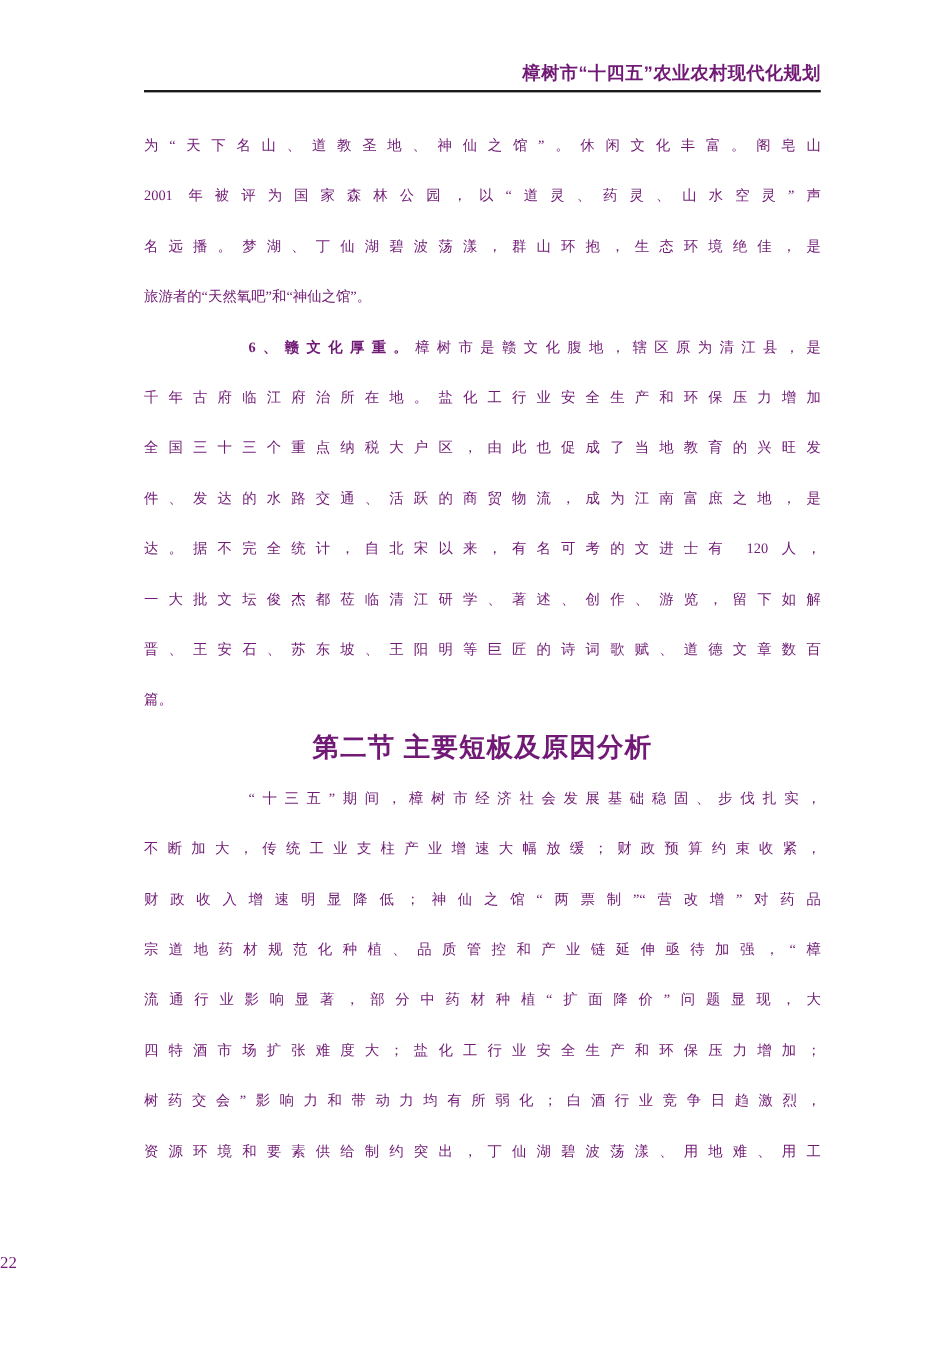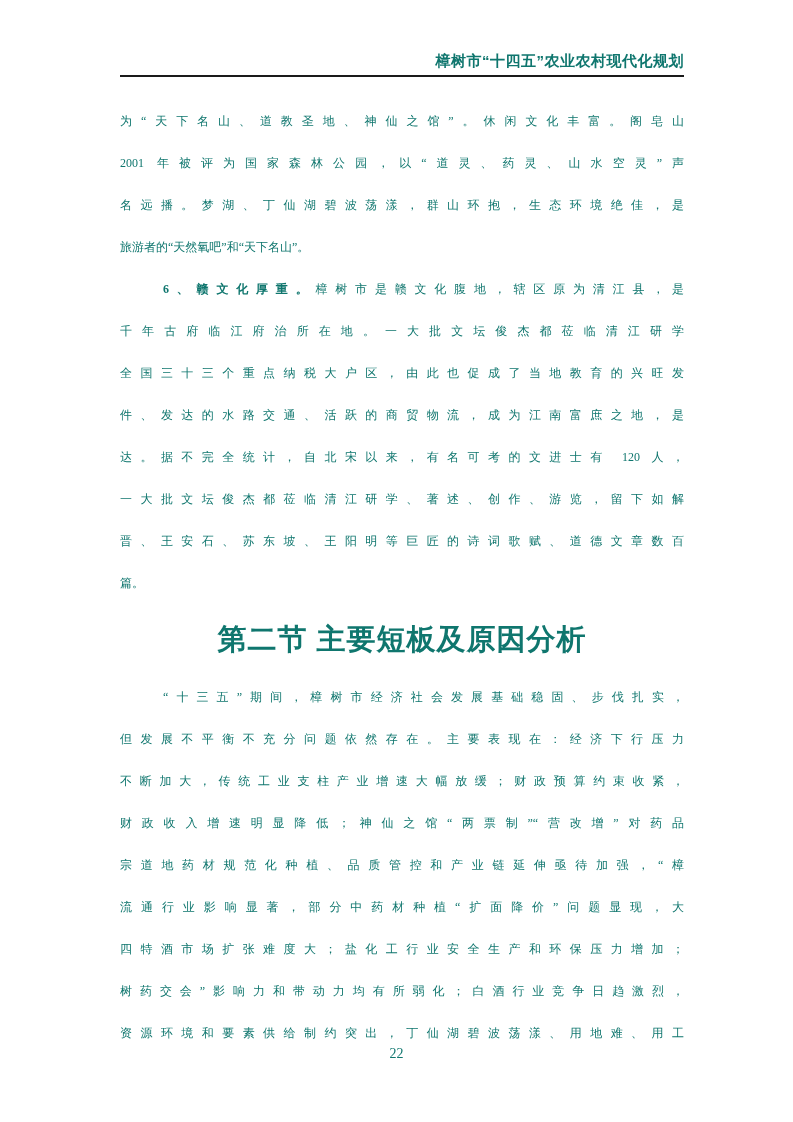--- a/index.html
+++ b/index.html
@@ -5,21 +5,21 @@
   html, body {
     margin: 0;
     padding: 0;
     background: #ffffff;
   }
   .page {
     position: relative;
     width: 793px;
     height: 1122px;
     background: #ffffff;
-    color: #0f766e;
+    color: #701a75;
     font-family: "Liberation Serif", "DejaVu Serif", serif;
     overflow: hidden;
     text-decoration: underline;
   }
   .header-title {
     position: absolute;
     top: 52px;
     left: 120px;
     width: 564px;
     text-align: right;
@@ -49,72 +49,72 @@
     font-size: 12px;
     text-align: justify;
     text-align-last: justify;
   }
   .line.short {
     text-align: left;
     text-align-last: left;
   }
   .indent {
     text-indent: 43px;
+    margin-left: 44px;
   }
   .bold {
     font-weight: bold;
   }
   .heading {
     height: 40px;
     line-height: 38px;
-    margin: 16px;
-    font-size: 29px;
+    margin: 0;
+    font-size: 22px;
     font-weight: bold;
     text-align: center;
     font-family: "Liberation Sans", "DejaVu Sans", sans-serif;
     letter-spacing: 1px;
   }
   .footer {
     position: absolute;
     top: 1046px;
     left: 0;
     width: 793px;
-    text-align: center;
+    text-align: left;
     font-size: 14px;
     font-family: "Liberation Serif", "DejaVu Serif", serif;
   }
 </style>
 </head>
 <body>
 
 <div class="page">
 
   <div class="header-title">樟树市“十四五”农业农村现代化规划</div>
   <div class="header-rule"></div>
 
   <div class="content">
 
     <div class="line">为“天下名山、道教圣地、神仙之馆”。休闲文化丰富。阁皂山</div>
     <div class="line">2001 年被评为国家森林公园，以“道灵、药灵、山水空灵”声</div>
     <div class="line">名远播。梦湖、丁仙湖碧波荡漾，群山环抱，生态环境绝佳，是</div>
-    <div class="line short">旅游者的“天然氧吧”和“天下名山”。</div>
+    <div class="line short">旅游者的“天然氧吧”和“神仙之馆”。</div>
 
     <div class="line indent"><span class="bold">6、赣文化厚重。</span><span>樟树市是赣文化腹地，辖区原为清江县，是</span></div>
-    <div class="line">千年古府临江府治所在地。一大批文坛俊杰都莅临清江研学</div>
+    <div class="line">千年古府临江府治所在地。盐化工行业安全生产和环保压力增加</div>
     <div class="line">全国三十三个重点纳税大户区，由此也促成了当地教育的兴旺发</div>
     <div class="line">件、发达的水路交通、活跃的商贸物流，成为江南富庶之地，是</div>
     <div class="line">达。据不完全统计，自北宋以来，有名可考的文进士有 120 人，</div>
     <div class="line">一大批文坛俊杰都莅临清江研学、著述、创作、游览，留下如解</div>
     <div class="line">晋、王安石、苏东坡、王阳明等巨匠的诗词歌赋、道德文章数百</div>
     <div class="line short">篇。</div>
 
     <h2 class="heading">第二节 主要短板及原因分析</h2>
 
     <div class="line indent">“十三五”期间，樟树市经济社会发展基础稳固、步伐扎实，</div>
-    <div class="line">但发展不平衡不充分问题依然存在。主要表现在：经济下行压力</div>
     <div class="line">不断加大，传统工业支柱产业增速大幅放缓；财政预算约束收紧，</div>
     <div class="line">财政收入增速明显降低；神仙之馆“两票制”“营改增”对药品</div>
     <div class="line">宗道地药材规范化种植、品质管控和产业链延伸亟待加强，“樟</div>
     <div class="line">流通行业影响显著，部分中药材种植“扩面降价”问题显现，大</div>
     <div class="line">四特酒市场扩张难度大；盐化工行业安全生产和环保压力增加；</div>
     <div class="line">树药交会”影响力和带动力均有所弱化；白酒行业竞争日趋激烈，</div>
     <div class="line">资源环境和要素供给制约突出，丁仙湖碧波荡漾、用地难、用工</div>
 
   </div>
 

